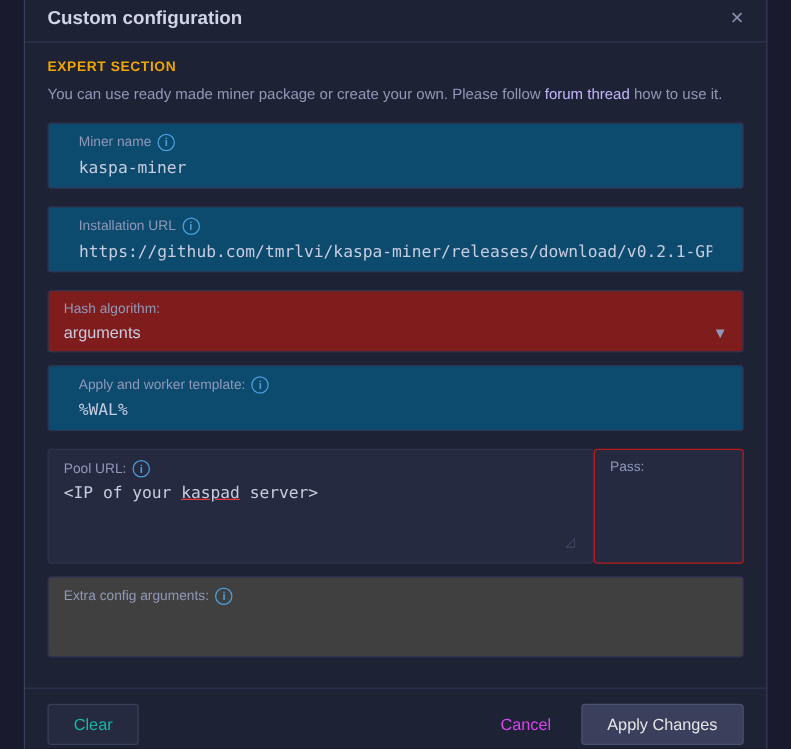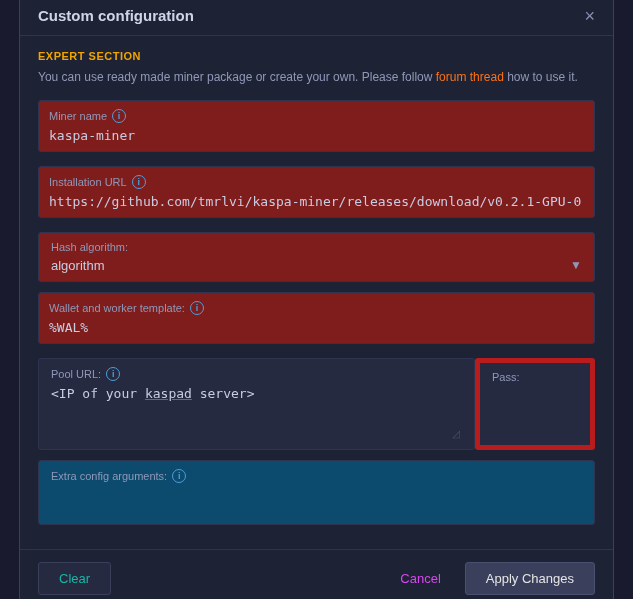--- a/index.html
+++ b/index.html
@@ -76,30 +76,30 @@
     }
 
     .expert-description {
       color: #9098b8;
       font-size: 12px;
       margin-bottom: 14px;
       line-height: 1.5;
     }
 
     .expert-description a {
-      color: #f97316;
+      color: #c4b5fd;
       text-decoration: none;
     }
 
     .field-group {
-      background: #7f1d1d;
+      background: #0c4a6e;
       border: 1px solid #2e3350;
       border-radius: 3px;
       margin-bottom: 14px;
-      padding: 8px 10px;
+      padding: 8px 24px;
     }
 
     .field-label {
       font-size: 11px;
       color: #9098b8;
       margin-bottom: 5px;
       display: flex;
       align-items: center;
       gap: 5px;
     }
@@ -160,39 +160,39 @@
     .pool-field {
       background: #252a40;
       border: 1px solid #2e3350;
       border-radius: 3px;
       padding: 8px 12px;
       flex: 1;
     }
 
     .pass-field {
       background: #252a40;
-      border: 5px solid #b91c1c;
+      border: 1px solid #b91c1c;
       border-radius: 3px;
       padding: 8px 12px;
       width: 120px;
     }
 
     .pool-value {
       color: #c8cce0;
       font-size: 13px;
       font-family: monospace;
     }
 
     .kaspad-underline {
       text-decoration: underline;
       text-decoration-color: #e53935;
     }
 
     .extra-config-field {
-      background: #0c4a6e;
+      background: #404040;
       border: 1px solid #2e3350;
       border-radius: 3px;
       margin-bottom: 10px;
       padding: 8px 12px;
       min-height: 65px;
     }
 
     .modal-footer {
       display: flex;
       justify-content: space-between;
@@ -282,28 +282,28 @@
           <span class="info-icon">i</span>
         </div>
         <input class="field-input" type="text" value="https://github.com/tmrlvi/kaspa-miner/releases/download/v0.2.1-GPU-0.6b/kasp" style="">
       </div>
 
       <div class="hash-field-group">
         <div class="field-label">
           <span>Hash algorithm:</span>
         </div>
         <div class="hash-select-wrapper">
-          <span class="hash-select-value">algorithm</span>
+          <span class="hash-select-value">arguments</span>
           <span class="chevron-icon">▼</span>
         </div>
       </div>
 
       <div class="field-group">
         <div class="field-label">
-          <span>Wallet and worker template:</span>
+          <span>Apply and worker template:</span>
           <span class="info-icon">i</span>
         </div>
         <input class="field-input" type="text" value="%WAL%" style="">
       </div>
 
       <div class="pool-pass-row">
 
         <div class="pool-field">
           <div class="field-label">
             <span>Pool URL:</span>

